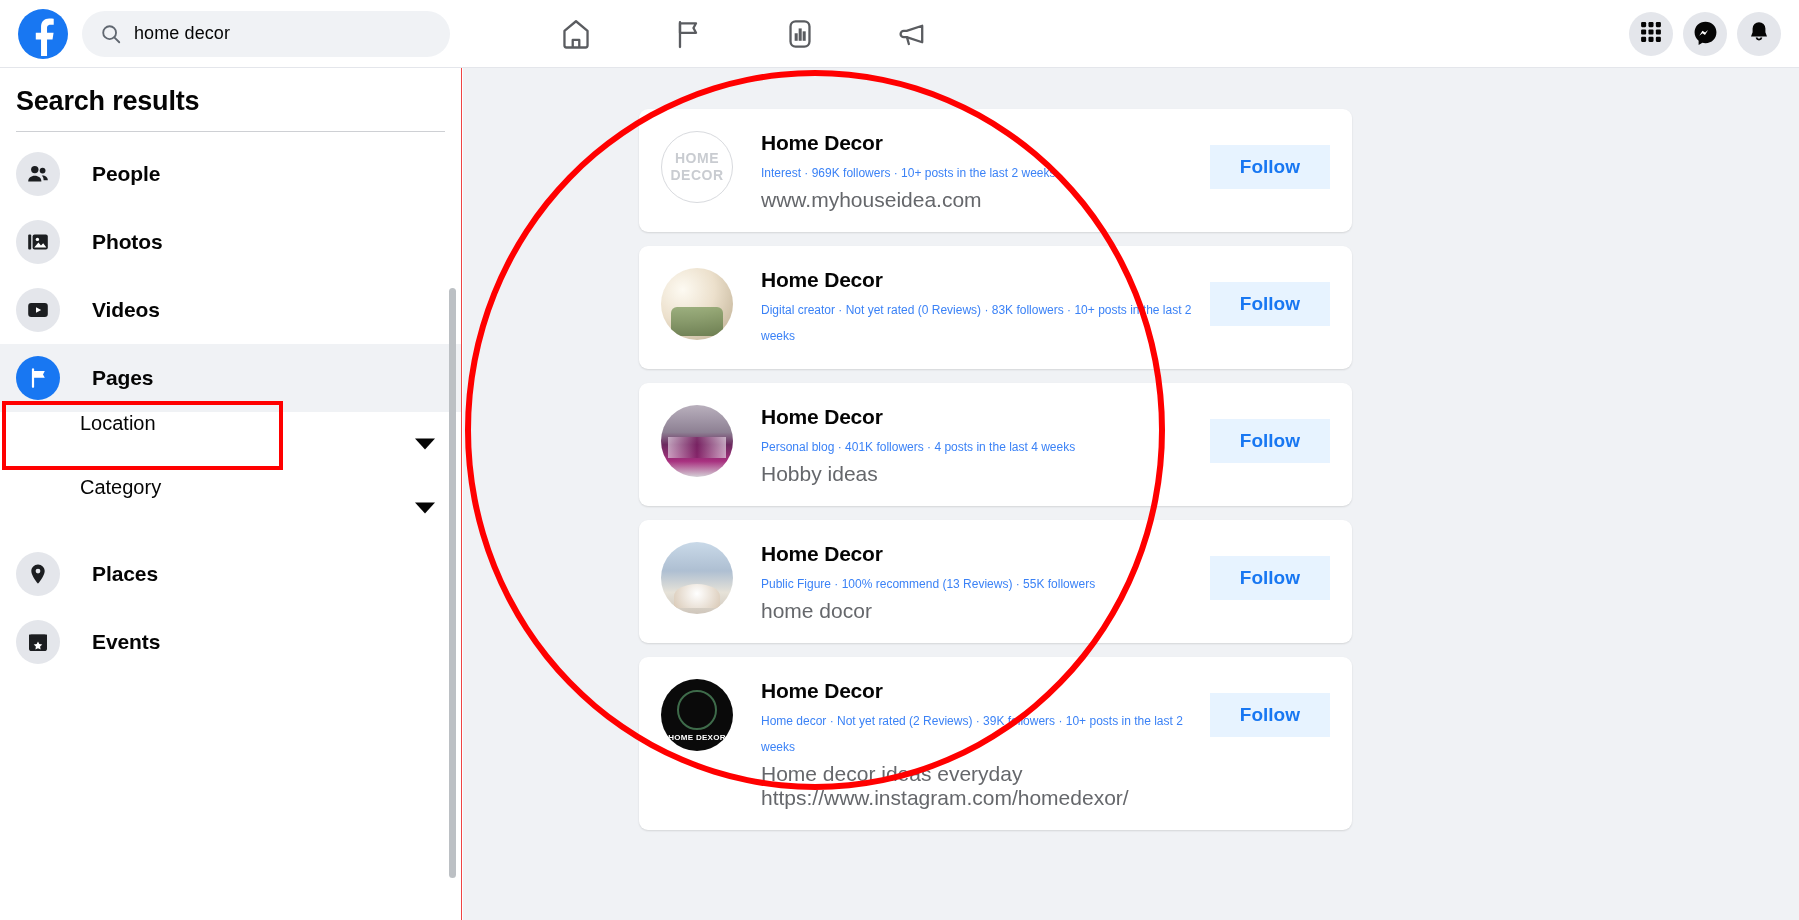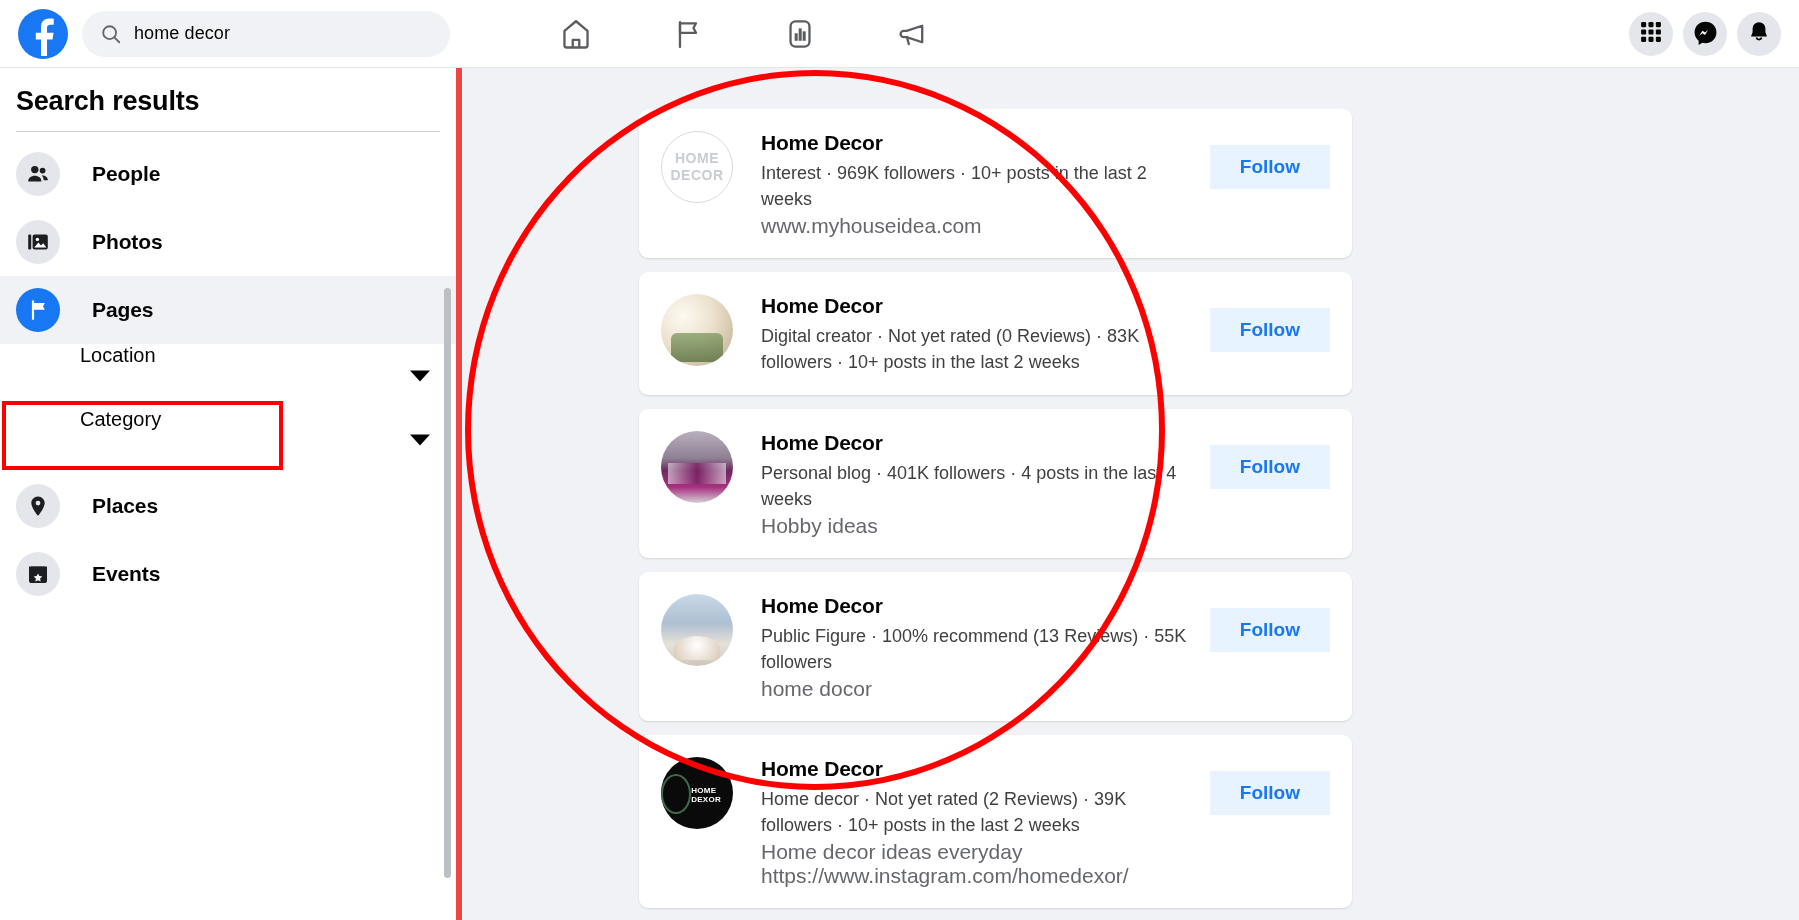--- a/index.html
+++ b/index.html
@@ -61,21 +61,21 @@
     background: #e4e6eb;
     display: flex; align-items: center; justify-content: center;
     cursor: pointer;
   }
 
   
   .sidebar {
     position: absolute; left: 0; top: 68px;
     width: 462px; height: 852px;
     background: #ffffff;
-    border-right: 6px solid #ef4444;
+    border-right: 1px solid #ef4444;
     overflow: hidden;
   }
   .sidebar-title {
     font-size: 27px; font-weight: bold; color: #050505;
     padding: 18px 0 14px 16px; letter-spacing: -0.2px;
   }
   .sidebar-divider {
     height: 1px; background: #ced0d4;
     margin: 0 16px 8px 16px;
   }
@@ -154,21 +154,21 @@
   }
   .card-body {
     flex: 1 1 auto; margin-left: 28px; padding-top: 1px;
     min-width: 0;
   }
   .card-title {
     font-size: 21px; font-weight: bold; color: #050505;
     line-height: 26px; letter-spacing: -0.2px;
   }
   .card-meta {
-    font-size: 18px; color: #404040;
+    font-size: 12px; color: #3b82f6;
     line-height: 26px; margin-top: 4px;
   }
   .card-extra {
     font-size: 21px; color: #65676b;
     line-height: 24px; margin-top: 2px;
   }
   .follow-btn {
     flex: 0 0 auto;
     margin-top: 16px; margin-left: 18px;
     background: #e7f3ff; color: #1877f2;
@@ -226,21 +226,21 @@
       linear-gradient(180deg, #c9d9e8 0%, #aebfd2 40%, #e6e2d8 70%, #cfc6bb 100%);
   }
   .av-blue::after {
     content:""; position:absolute; left:18%; bottom:8%;
     width:64%; height:34%;
     background: radial-gradient(circle at 50% 40%, #ffffff, #d9c9b6);
     border-radius: 50% 50% 10% 10%;
   }
   .av-black {
     background: #0a0a0a;
-    display: flex; 
+    display: flex; flex-direction: column;
     align-items: center; justify-content: center;
   }
   .av-black .ring {
     width: 40px; height: 40px; border-radius: 50%;
     border: 2px solid #3e6b4a; margin-top: 2px;
   }
   .av-black .txt {
     font-size: 8px; color: #ffffff; font-weight: bold;
     letter-spacing: .3px; margin-top: 3px;
   }
@@ -363,20 +363,29 @@
         <svg width="24" height="24" viewBox="0 0 24 24" fill="#1c1e21">
           <rect x="2.2" y="4.4" width="3" height="15.2" rx="1"></rect>
           <rect x="6.6" y="4.4" width="15.2" height="15.2" rx="2"></rect>
           <circle cx="11.4" cy="9.4" r="1.7" fill="#ffffff"></circle>
           <path d="M8.2 17.6l4.2-5 2.6 3 2.2-2.4 3.2 4.4z" fill="#ffffff"></path>
         </svg>
       </span>
       <span class="side-label">Photos</span>
     </div>
 
+    <div class="side-item">
+      <span class="side-ico">
+        <svg width="24" height="24" viewBox="0 0 24 24">
+          <rect x="2.2" y="5" width="19.6" height="14" rx="3" fill="#1c1e21"></rect>
+          <path d="M10 9.2l5.2 2.8-5.2 2.8z" fill="#ffffff"></path>
+        </svg>
+      </span>
+      <span class="side-label">Videos</span>
+    </div>
 
 
     <div class="side-item active">
       <span class="side-ico blue">
         <svg width="24" height="24" viewBox="0 0 24 24">
           <path d="M7 3.4v17.4" stroke="#ffffff" stroke-width="2.2" stroke-linecap="round" fill="none"></path>
           <path d="M7.8 5h11l-1.8 3.4 1.8 3.4h-11z" fill="#ffffff"></path>
         </svg>
       </span>
       <span class="side-label">Pages</span>

